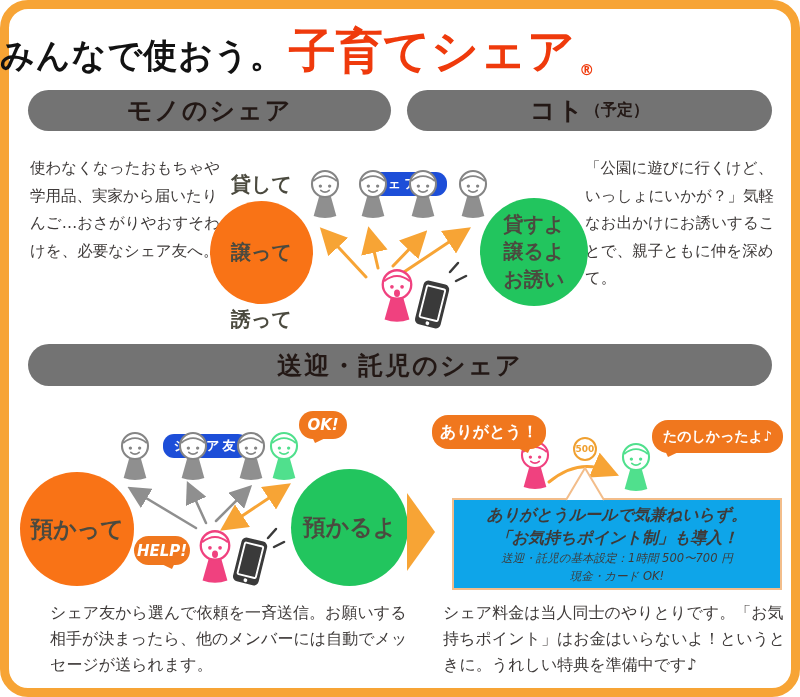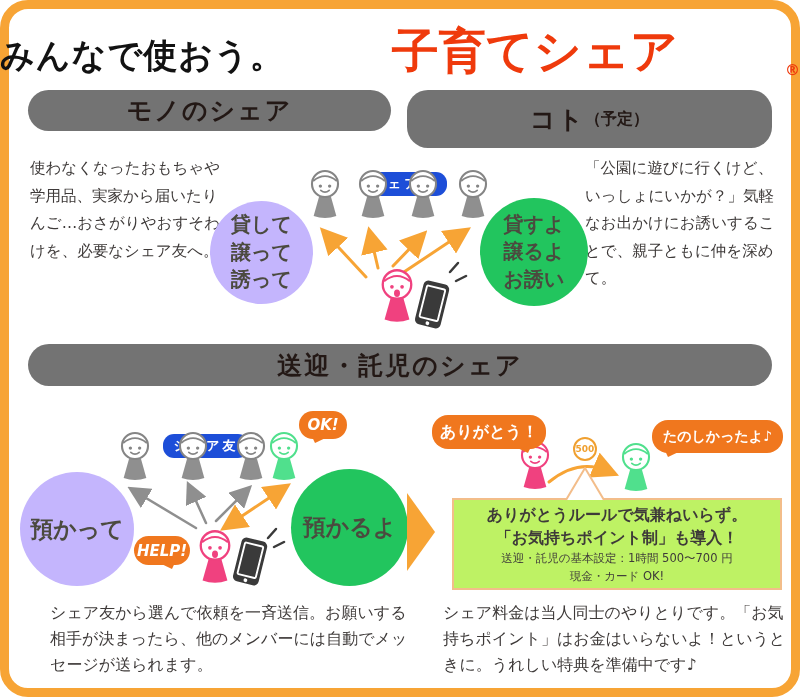--- a/index.html
+++ b/index.html
@@ -3,51 +3,51 @@
 <meta charset="utf-8">
 <style>
   html,body{margin:0;padding:0;}
   body{
     width:800px;height:697px;position:relative;background:#fff;overflow:hidden;
     font-family:"DejaVu Sans","Liberation Sans",sans-serif;color:#3E3A39;
   }
   .frame{position:absolute;inset:0;border:9px solid #F7A435;border-radius:28px;pointer-events:none;box-sizing:border-box;}
 
   
-  .title{position:absolute;top:20px;left:0;right:0;display:flex;justify-content:space-between;align-items:baseline;gap:4px;}
+  .title{position:absolute;top:20px;left:0;right:0;display:flex;justify-content:flex-start;align-items:baseline;gap:4px;}
   .title-prefix{font-size:34px;font-weight:900;color:#121212;letter-spacing:1px;}
   .title-brand{font-size:47px;font-weight:900;color:#EF3A0C;letter-spacing:0;}
   .title-reg{font-size:15px;font-weight:700;color:#EF3A0C;align-self:flex-end;position:relative;top:-4px;}
 
   
   .pill{position:absolute;background:#737373;border-radius:21px;display:flex;align-items:center;justify-content:center;
         font-weight:900;font-size:25px;color:#231815;letter-spacing:2px;}
   #pill-mono{left:28px;top:90px;width:363px;height:41px;}
-  #pill-koto{left:407px;top:90px;width:365px;height:58px;}
+  #pill-koto{left:407px;top:90px;width:365px;height:41px;}
   #pill-sokugei{left:28px;top:344px;width:744px;height:42px;}
   .pill .small{font-size:16px;font-weight:900;letter-spacing:0;}
 
   
   .para{position:absolute;font-size:15.5px;line-height:1.78;margin:0;}
   #para-mono{left:30px;top:155px;width:192px;}
   #para-koto{left:585px;top:155px;width:196px;}
   .caption{position:absolute;font-size:16px;line-height:1.64;margin:0;}
   #caption-left{left:50px;top:600px;width:362px;}
   #caption-right{left:443px;top:600px;width:348px;}
 
   
   .badge{position:absolute;background:#1d4ed8;color:#fff;font-weight:800;font-size:13px;letter-spacing:3px;
          border-radius:11px;height:24px;display:flex;align-items:center;justify-content:center;margin-top:28px;}
   #badge1{left:361px;top:144px;width:86px;}
   #badge2{left:163px;top:406px;width:86px;}
 
   
   .circle{position:absolute;border-radius:50%;display:flex;flex-direction:column;align-items:center;justify-content:center;
           color:#4B4A3F;text-align:center;font-weight:600;}
-  .circle.green{background:#c4b5fd;}
+  .circle.green{background:#f97316;gap:40px;}
   .circle.pink{background:#22c55e;}
   #circle-give{left:210px;top:201px;width:103px;height:103px;font-size:20px;line-height:1.38;}
   #circle-receive{left:480px;top:198px;width:108px;height:108px;font-size:20px;line-height:1.38;}
   #circle-ask{left:20px;top:472px;width:114px;height:114px;font-size:23px;}
   #circle-offer{left:291px;top:469px;width:117px;height:117px;font-size:23px;}
 
   
   .bubble{position:absolute;background:#F0771E;color:#fff;border-radius:16px;display:flex;align-items:center;justify-content:center;
           font-weight:800;white-space:nowrap;}
   .bubble::after{content:"";position:absolute;width:0;height:0;border:7px solid transparent;border-top-color:#F0771E;}
@@ -55,22 +55,22 @@
   .bubble.tail-br::after{right:11px;bottom:-11px;transform:rotate(-20deg);}
   #bubble-ok{left:299px;top:411px;width:48px;height:28px;font-size:15px;font-style:italic;}
   #bubble-help{left:134px;top:536px;width:56px;height:29px;font-size:15px;font-style:italic;}
   #bubble-thanks{left:432px;top:415px;width:114px;height:34px;font-size:16px;}
   #bubble-fun{left:652px;top:420px;width:131px;height:33px;font-size:14px;}
 
   .coin{position:absolute;left:573px;top:437px;width:24px;height:24px;border:2px solid #F0A030;border-radius:50%;
         color:#F0A030;font-size:9px;font-weight:700;display:flex;align-items:center;justify-content:center;box-sizing:border-box;background:#fff;}
 
   
-  .rule-box{position:absolute;left:452px;top:498px;width:330px;height:92px;border:2px solid #F3BD8A;background:#bef264;
-            box-sizing:border-box;display:flex;flex-direction:column;align-items:center;justify-content:center;gap:1px;text-align:center;}
+  .rule-box{position:absolute;left:452px;top:498px;width:330px;height:92px;border:2px solid #F3BD8A;background:#0ea5e9;
+            box-sizing:border-box;display:flex;flex-direction:column;align-items:center;justify-content:center;gap:1px;text-align:center;font-style:italic;}
   .rule-line-bold{font-size:16px;font-weight:800;line-height:1.38;}
   .rule-line-small{font-size:11.5px;line-height:1.42;}
 
   .overlay{position:absolute;left:0;top:0;pointer-events:none;}
   .person,.phone{position:absolute;}
   .phone{transform:rotate(14deg);}
   .defs{position:absolute;width:0;height:0;overflow:hidden;}
 </style>
 </head>
 <body>

